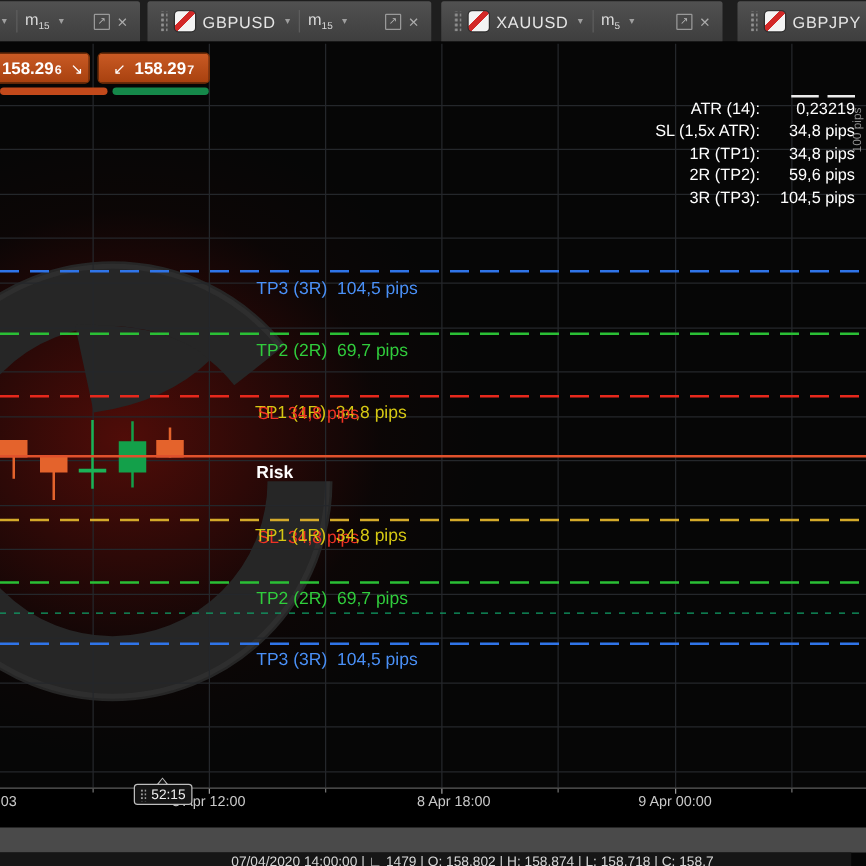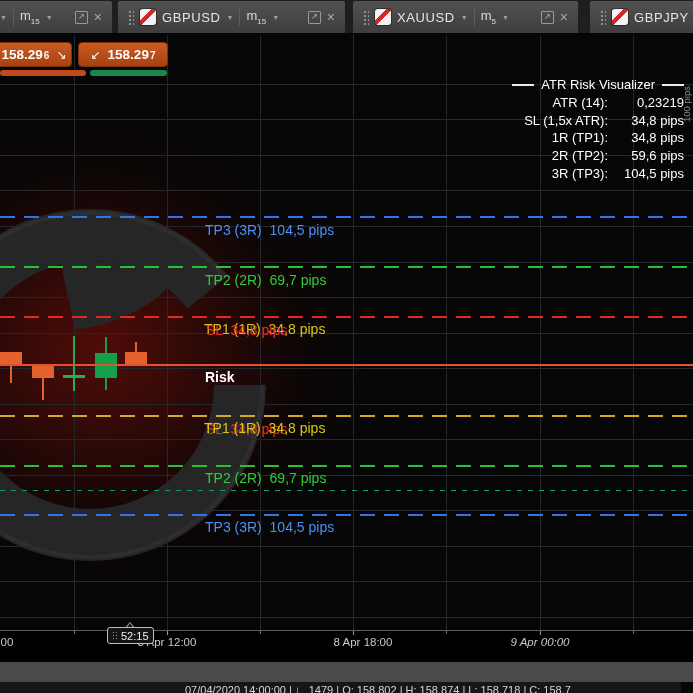--- a/index.html
+++ b/index.html
@@ -202,21 +202,20 @@
   <div class="qbtn buybtn">
     <span class="qarrow">↙</span>
     <span><span>158.29</span><span class="frac">7</span></span>
   </div>
   <div class="ubar sellbar"></div>
   <div class="ubar buybar"></div>
 
   <div class="panel">
     <div class="ptitle">
       <span class="prule"></span>
-      <span>ATR Risk Visualizer</span>
       <span class="prule"></span>
     </div>
     <div id="prows">
         <div class="prow"><span>ATR (14):</span><span class="pval">0,23219</span></div>
         <div class="prow"><span>SL (1,5x ATR):</span><span class="pval">34,8 pips</span></div>
         <div class="prow"><span>1R (TP1):</span><span class="pval">34,8 pips</span></div>
         <div class="prow"><span>2R (TP2):</span><span class="pval">59,6 pips</span></div>
         <div class="prow"><span>3R (TP3):</span><span class="pval">104,5 pips</span></div>
       </div>
   </div>
@@ -229,24 +228,24 @@
   <div id="axticks">
       <div class="tick major" style="left: 167px;"></div>
       <div class="tick major" style="left: 353px;"></div>
       <div class="tick major" style="left: 540px;"></div>
       <div class="tick minor" style="left: 74px;"></div>
       <div class="tick minor" style="left: 260px;"></div>
       <div class="tick minor" style="left: 446px;"></div>
       <div class="tick minor" style="left: 633px;"></div>
     </div>
   <div id="axlabels">
-      <div class="axlabel" style="left: 7px;">00</div>
+      <div class="axlabel" style="left: 7px;">03</div>
       <div class="axlabel" style="left: 167px;">8 Apr 12:00</div>
       <div class="axlabel" style="left: 363px;">8 Apr 18:00</div>
-      <div class="axlabel" style="left: 540px; font-style: italic;">9 Apr 00:00</div>
+      <div class="axlabel" style="left: 540px;">9 Apr 00:00</div>
     </div>
   <div class="countdown">
     <span class="cd-caret"></span>
     <span class="cd-grip"></span>
     <span class="cd-text">52:15</span>
   </div>
 </div>
 
 <div class="scrollstrip"></div>
 

